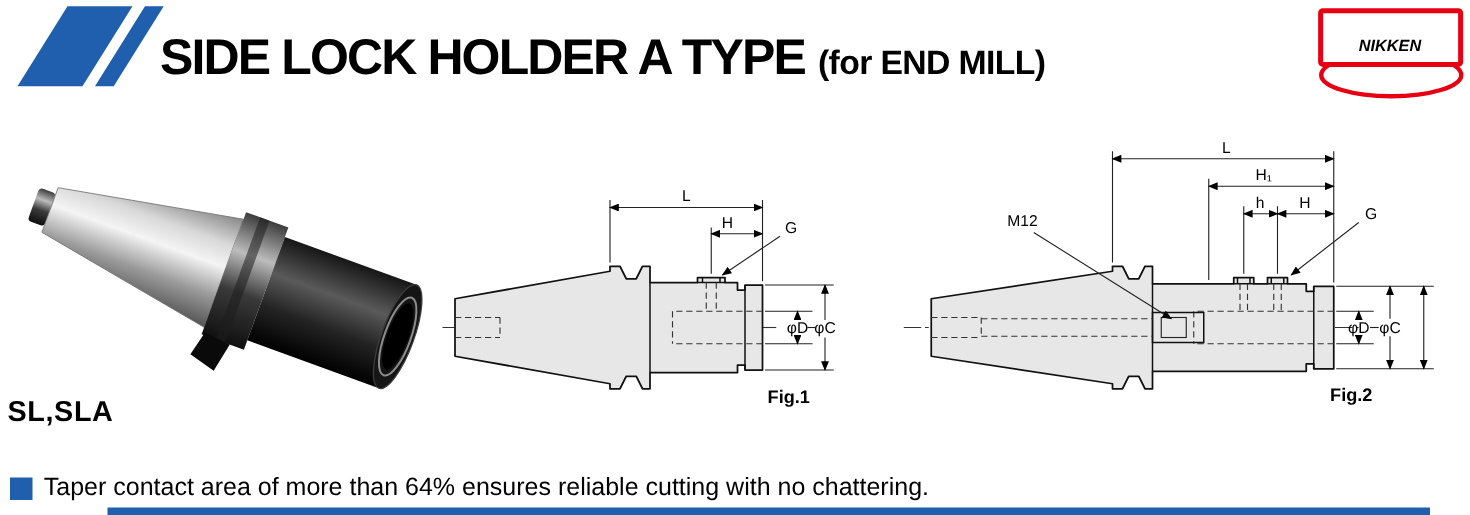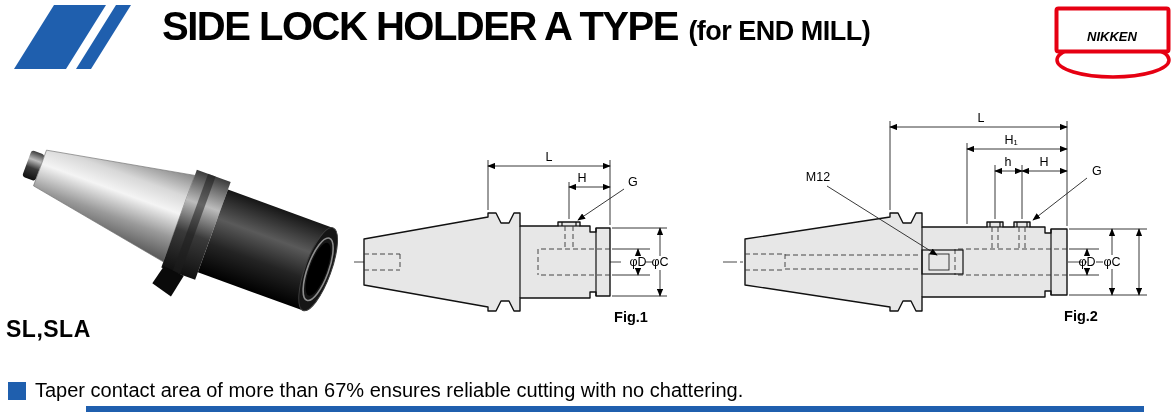--- a/index.html
+++ b/index.html
@@ -7,21 +7,21 @@
     position:relative; width:1176px; height:412px; background:#ffffff;
     font-family:"Liberation Sans","DejaVu Sans",sans-serif; color:#000;
     overflow:hidden;
   }
   .abs { position:absolute; }
 
   
   .slash { position:absolute; background:#1f5fae; transform:skewX(-32deg); }
   #slash-big   { left:34px; top:5px;  width:52px; height:64px; }
   #slash-small { left:96px; top:5px;  width:15px; height:64px; }
-  #title-row { left:128px; top:4px; white-space:nowrap;margin-left:34px; }
+  #title-row { left:128px; top:24px; white-space:nowrap; }
   #page-title   { font-size:40px; font-weight:bold; letter-spacing:-1.5px; }
   #page-subtitle{ font-size:27px; font-weight:bold; letter-spacing:-0.5px; margin-left:6px; }
 
   
   svg { overflow:visible; }
   svg text { font-family:"Liberation Sans","DejaVu Sans",sans-serif; font-size:13px; fill:#000; }
   .part { fill:#e7e7e7; stroke:#111; stroke-width:1.4; stroke-linejoin:round; }
   .ln   { stroke:#111; stroke-width:1.2; fill:none; }
   .thin { stroke:#222; stroke-width:0.9; fill:none; }
   .hid  { stroke:#333; stroke-width:0.9; stroke-dasharray:5 3; fill:none; }
@@ -204,18 +204,18 @@
     <line class="thin" x1="397" y1="166" x2="397" y2="192" marker-end="url(#ar2)"></line>
     <text class="dim" x="397" y="163" text-anchor="middle" font-size="11.5">φC</text>
     <line class="thin" x1="424" y1="126" x2="424" y2="192" marker-start="url(#ar2)" marker-end="url(#ar2)"></line>
     <text class="cap" x="366" y="218" text-anchor="middle">Fig.2</text>
   </svg>
 
   <div id="series-label" class="abs">SL,SLA</div>
 
   <div id="feature-row" class="abs">
     <div id="feature-bullet"></div>
-    <div id="feature-text">Taper contact area of more than 67% ensures reliable cutting with no chattering.</div>
+    <div id="feature-text">Taper contact area of more than 64% ensures reliable cutting with no chattering.</div>
   </div>
 
   <div id="table-header-bar" class="abs"></div>
 
 </div>
 
 </body></html>

